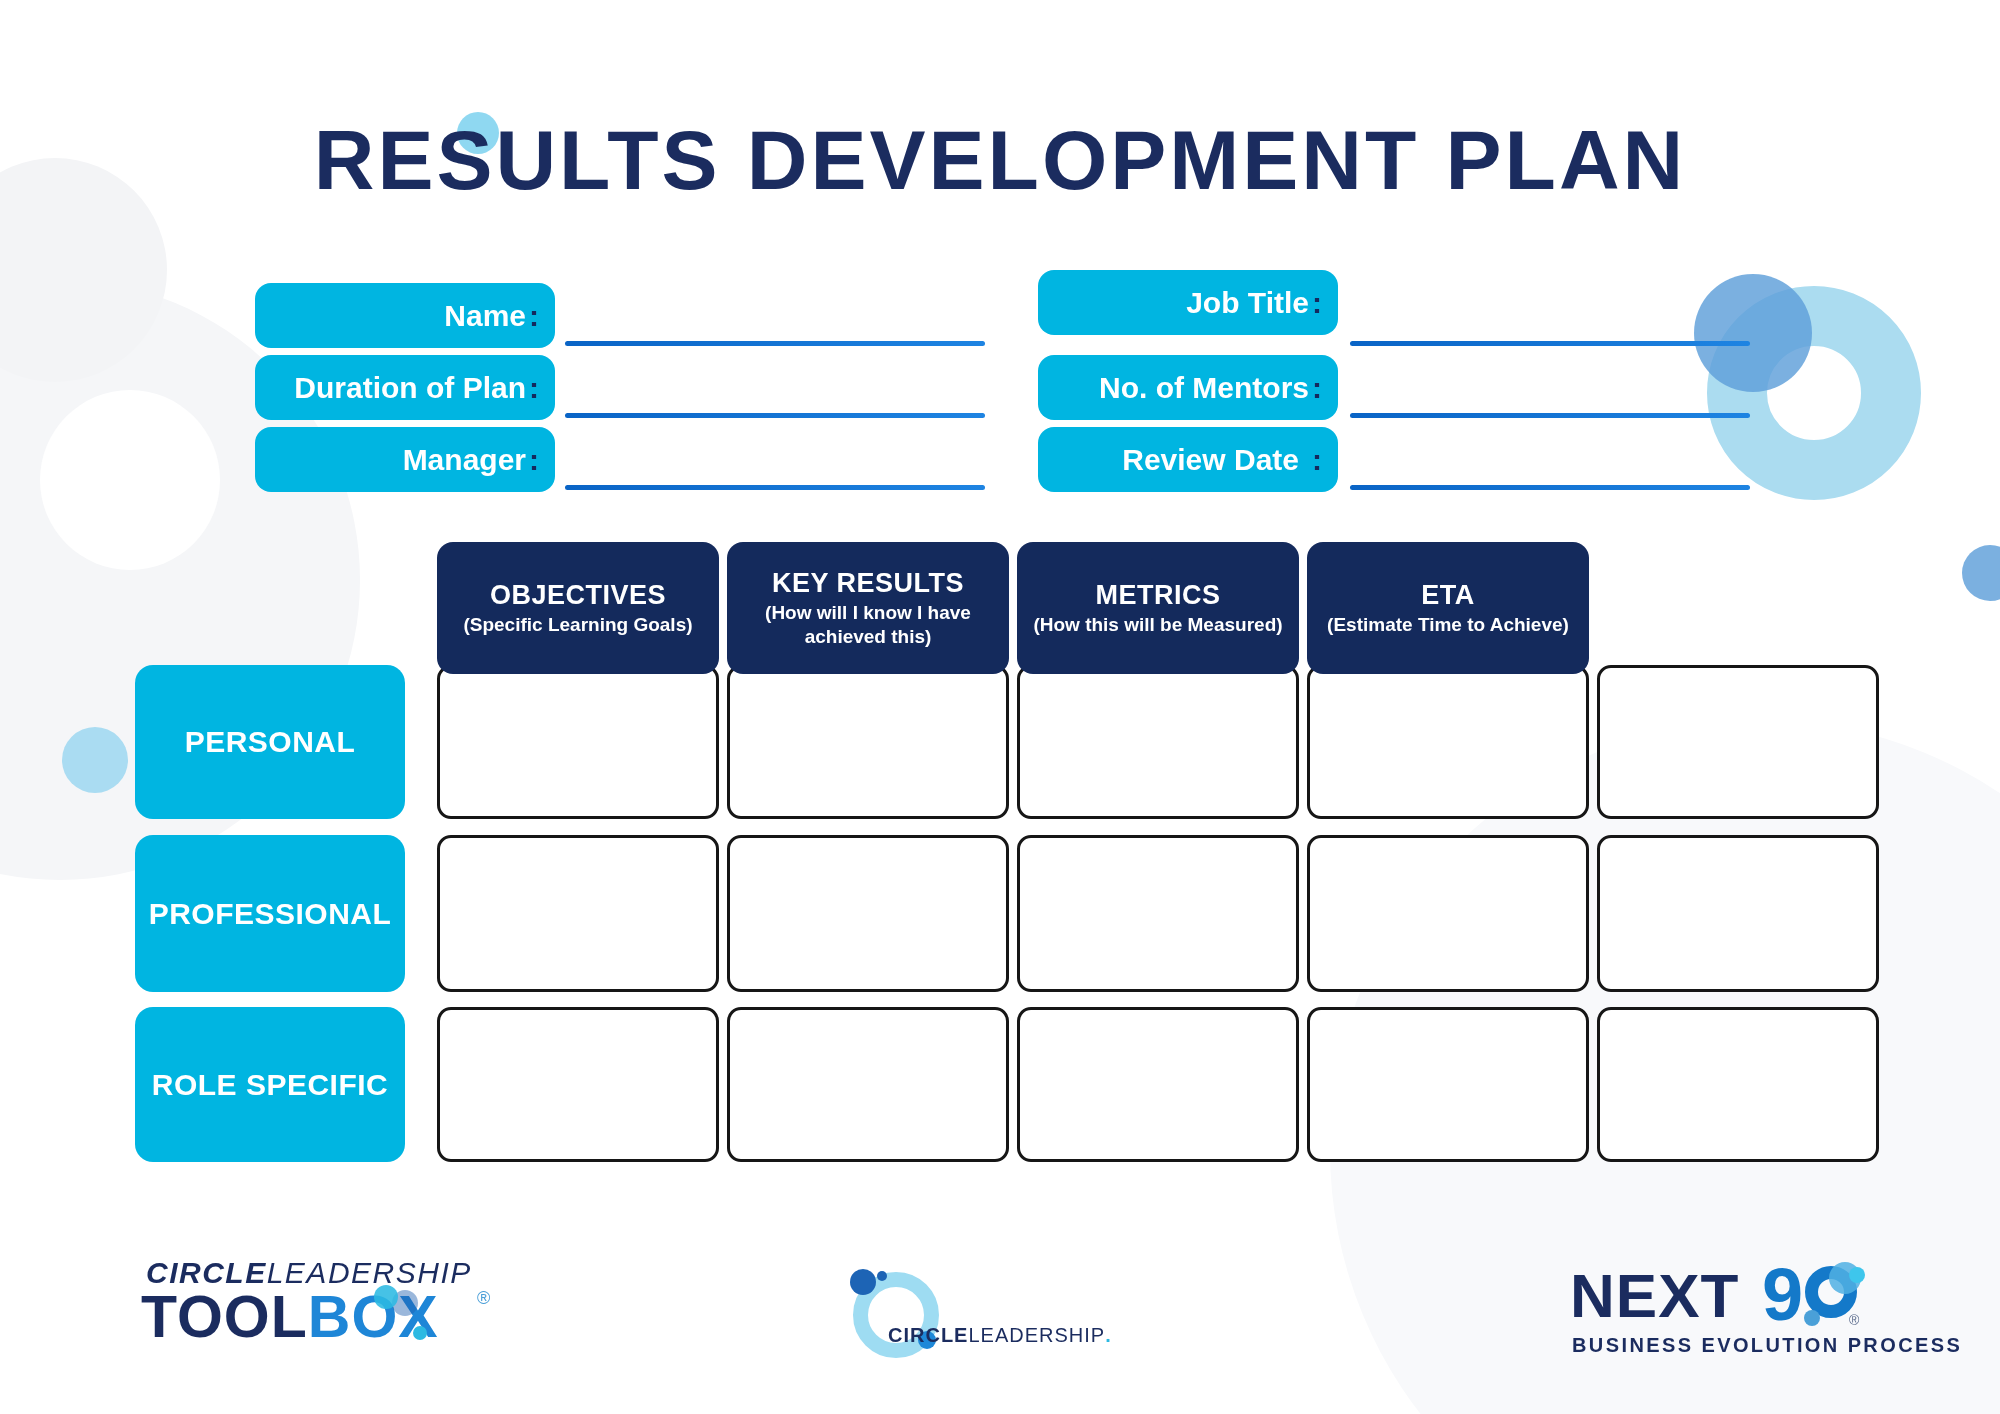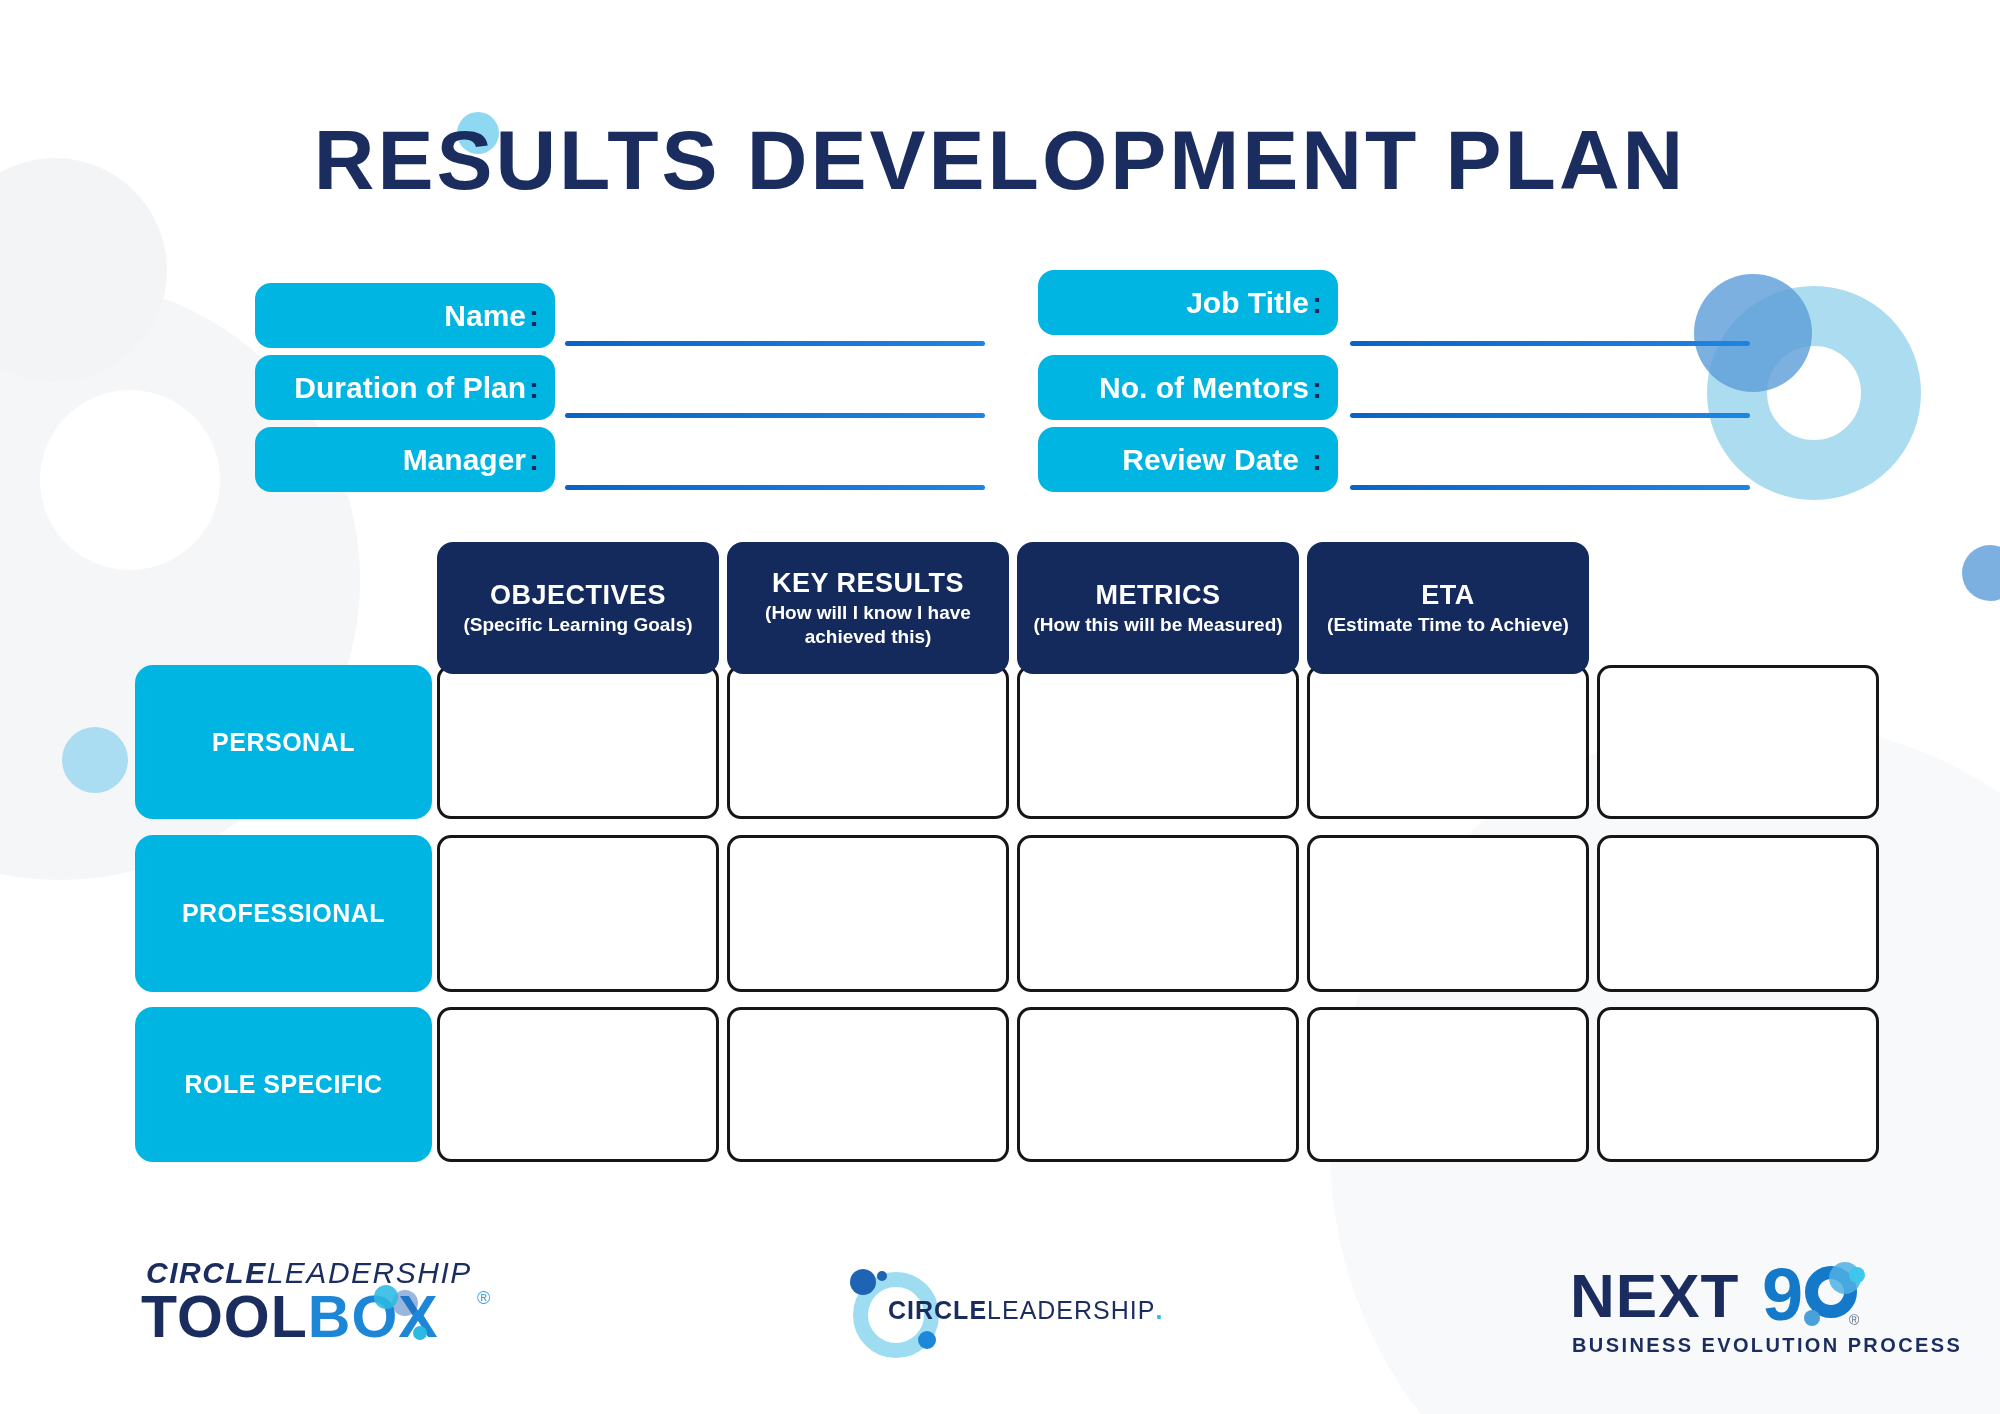--- a/index.html
+++ b/index.html
@@ -36,39 +36,39 @@
 
   
   .th{
     top:542px;width:282px;height:132px;background:#142a5c;border-radius:16px;
     color:#ffffff;display:flex;flex-direction:column;align-items:center;justify-content:center;
     text-align:center;z-index:4;
   }
   .th-title{font-size:27px;font-weight:700;letter-spacing:.5px;}
   .th-sub{font-size:19px;font-weight:700;line-height:1.25;padding:2px 8px 0 8px;}
   .rowlabel{
-    left:135px;width:297px;background:#00b5e1;border-radius:18px;color:#ffffff;
-    font-weight:700;font-size:25px;letter-spacing:.5px;
+    left:135px;width:270px;background:#00b5e1;border-radius:18px;color:#ffffff;
+    font-weight:700;font-size:30px;letter-spacing:.5px;
     display:flex;align-items:center;justify-content:center;z-index:4;text-align:center;
   }
   .cell{background:#ffffff;border:3px solid #161616;border-radius:14px;z-index:3;}
 
   
   .tb-line1{left:146px;top:1256px;font-size:30px;letter-spacing:1.5px;color:#1b2c5f;z-index:5;font-style:italic;}
   .tb-line1 .b{font-weight:700;}
   .tb-line2{left:141px;top:1283px;font-size:59px;letter-spacing:1px;z-index:5;}
   .tb-line2 .tool{color:#1b2c5f;font-weight:700;}
   .tb-line2 .boxp{color:#1e86d7;font-weight:700;}
   .tb-reg{left:477px;top:1288px;font-size:18px;color:#4a9fd8;z-index:6;}
 
   .cl-ring{left:853px;top:1272px;width:86px;height:86px;border:15px solid #9edcf2;border-radius:50%;z-index:4;}
   .cl-dot-big{left:850px;top:1269px;width:26px;height:26px;background:#1d64b5;z-index:5;}
   .cl-dot-small{left:877px;top:1271px;width:10px;height:10px;background:#1d64b5;z-index:5;}
   .cl-dot-blue{left:918px;top:1331px;width:18px;height:18px;background:#1e88d8;z-index:5;}
-  .cl-text{left:888px;top:1296px;font-size:25px;color:#1b2c5f;letter-spacing:1px;z-index:6;}
+  .cl-text{left:888px;top:1324px;font-size:20px;color:#1b2c5f;letter-spacing:1px;z-index:6;}
   .cl-text .b{font-weight:700;}
   .cl-text .dot{color:#2cb9e2;font-weight:700;}
 
   .nx-next{left:1570px;top:1260px;font-size:62px;font-weight:700;letter-spacing:1px;color:#1b2c5f;z-index:5;}
   .nx-nine{left:1762px;top:1252px;font-size:74px;font-weight:700;color:#1479c9;z-index:5;}
   .nx-zero{left:1805px;top:1266px;width:52px;height:52px;border:13px solid #1479c9;border-radius:50%;z-index:5;}
   .nx-bub1{left:1829px;top:1262px;width:32px;height:32px;background:rgba(80,176,227,0.85);z-index:6;}
   .nx-bub2{left:1849px;top:1267px;width:16px;height:16px;background:#3ec6ec;z-index:7;}
   .nx-bub3{left:1804px;top:1310px;width:16px;height:16px;background:#4aa0d8;z-index:6;}
   .nx-reg{left:1849px;top:1312px;font-size:14px;color:#5a6b8c;z-index:7;}

